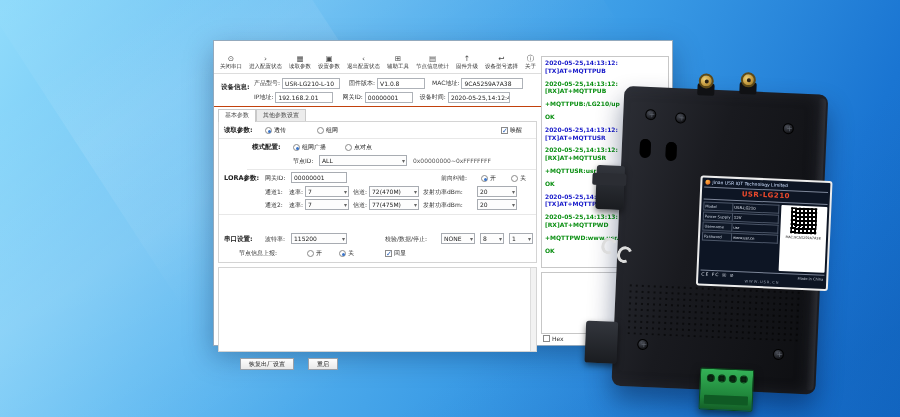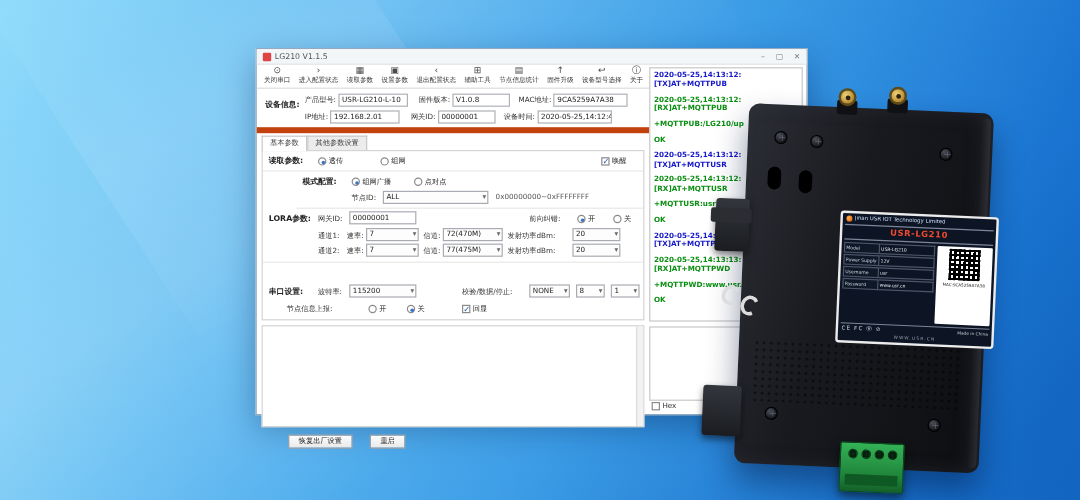--- a/index.html
+++ b/index.html
@@ -25,21 +25,21 @@
   .wctl span { cursor:default; }
 
   .leftcol { position:absolute; left:0; top:13px; width:327px; bottom:0; }
   .rightcol { position:absolute; left:327px; top:13px; right:3px; bottom:2px; }
 
   .toolbar { height:20px; border-bottom:1px solid #ddd; display:flex; align-items:flex-start; padding:1px 4px 0 6px; gap:7px; }
   .titem { display:flex; flex-direction:column; align-items:center; gap:0; cursor:pointer; }
   .titem .ic { font-size:7.5px; line-height:8px; color:#4a4a4a; }
   .titem .tl { font-size:5.5px; color:#333; white-space:nowrap; }
 
-  .info { position:relative; padding:4px 0 3px 0; border-bottom:5px solid #c2410c; }
+  .info { position:relative; padding:4px 0 3px 0; border-bottom:1px solid #c2410c; }
   .info-title { position:absolute; left:7px; top:9px; font-weight:bold; font-size:6.5px; }
   .irow { display:flex; align-items:center; margin:0 0 3px 40px; }
   .irow:last-child { margin-bottom:0; }
   .ilab { font-size:6px; color:#333; text-align:right; white-space:nowrap; }
   .ibox { height:11px; border:1px solid #aeb2b8; background:#fff; font-size:6px; line-height:9px; padding:0 2px; overflow:hidden; white-space:nowrap; margin-left:2px; }
   .w58{width:58px}.w48{width:48px}.w62{width:62px}
   .gap1{margin-left:9px}.gap2{margin-left:7px}
 
   .tabs { display:flex; margin:2px 0 0 4px; }
   .tab { font-size:6px; padding:1px 6px 2px; border:1px solid #c9c9c9; border-bottom:none; background:#ececec; color:#444; cursor:pointer; }
@@ -135,29 +135,20 @@
 </style>
 </head>
 <body>
 
 <div class="stage">
   <div class="streak s1"></div>
   <div class="streak s2"></div>
   <div class="streak s3"></div>
 
   <div class="win">
-    <div class="titlebar">
-      <div class="app-ico"></div>
-      <div class="titletxt">LG210 V1.1.5</div>
-      <div class="wctl">
-        <span>–</span>
-        <span>▢</span>
-        <span>✕</span>
-      </div>
-    </div>
 
     <div class="leftcol">
 
       <div class="toolbar">
         <div class="titem">
             <span class="ic">⊙</span>
             <span class="tl">关闭串口</span>
           </div>
         <div class="titem">
             <span class="ic">›</span>

